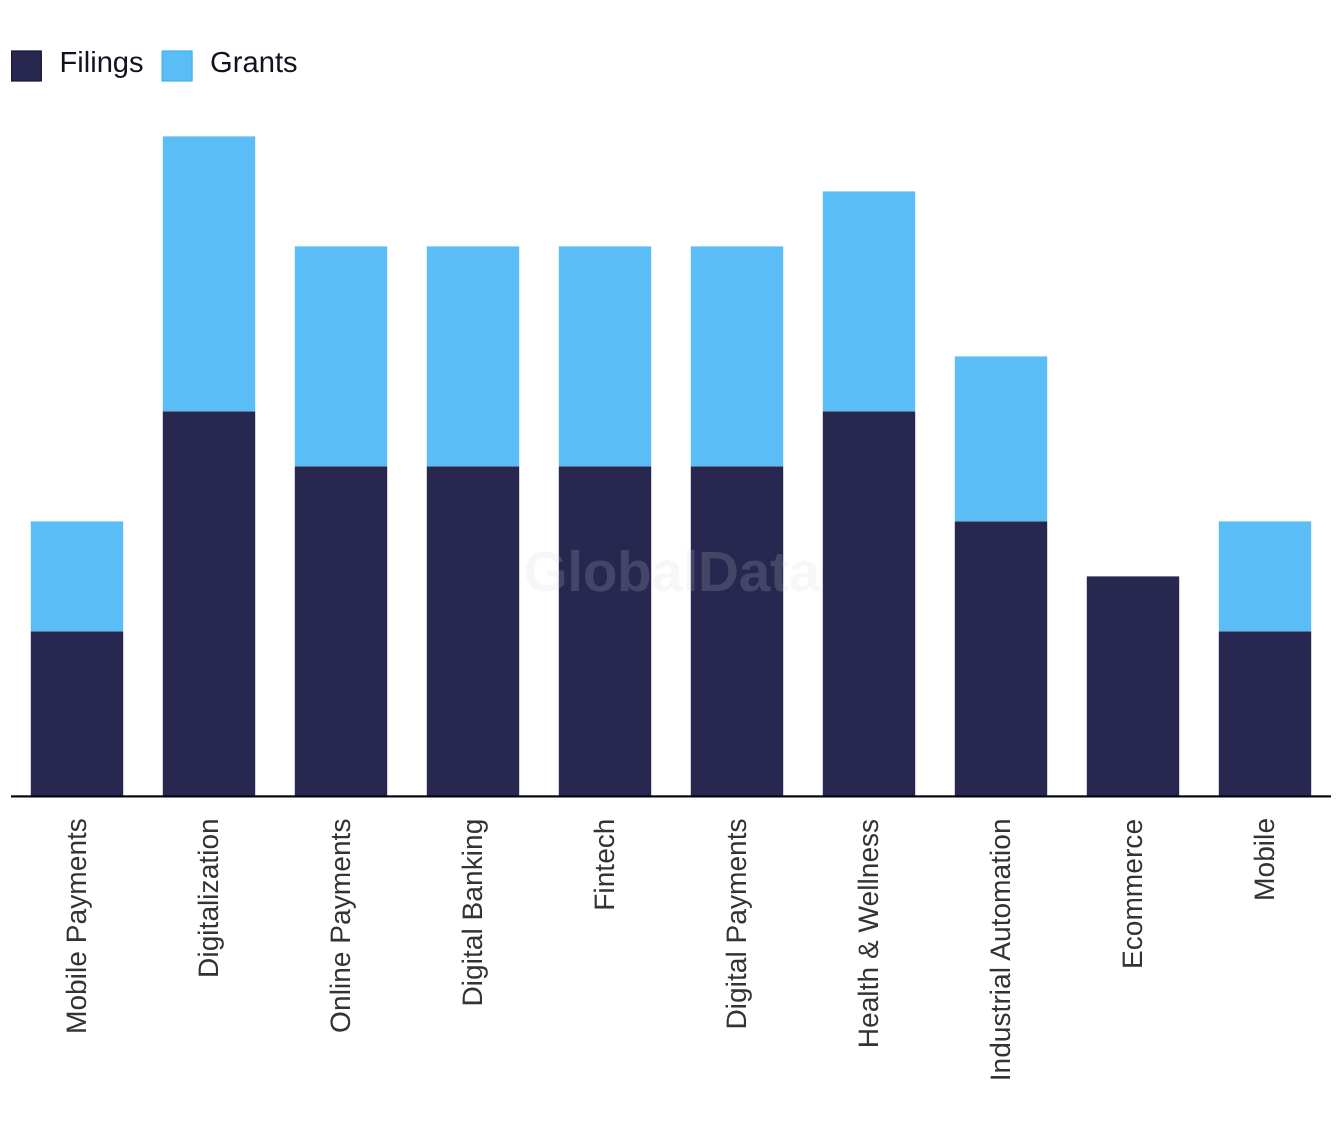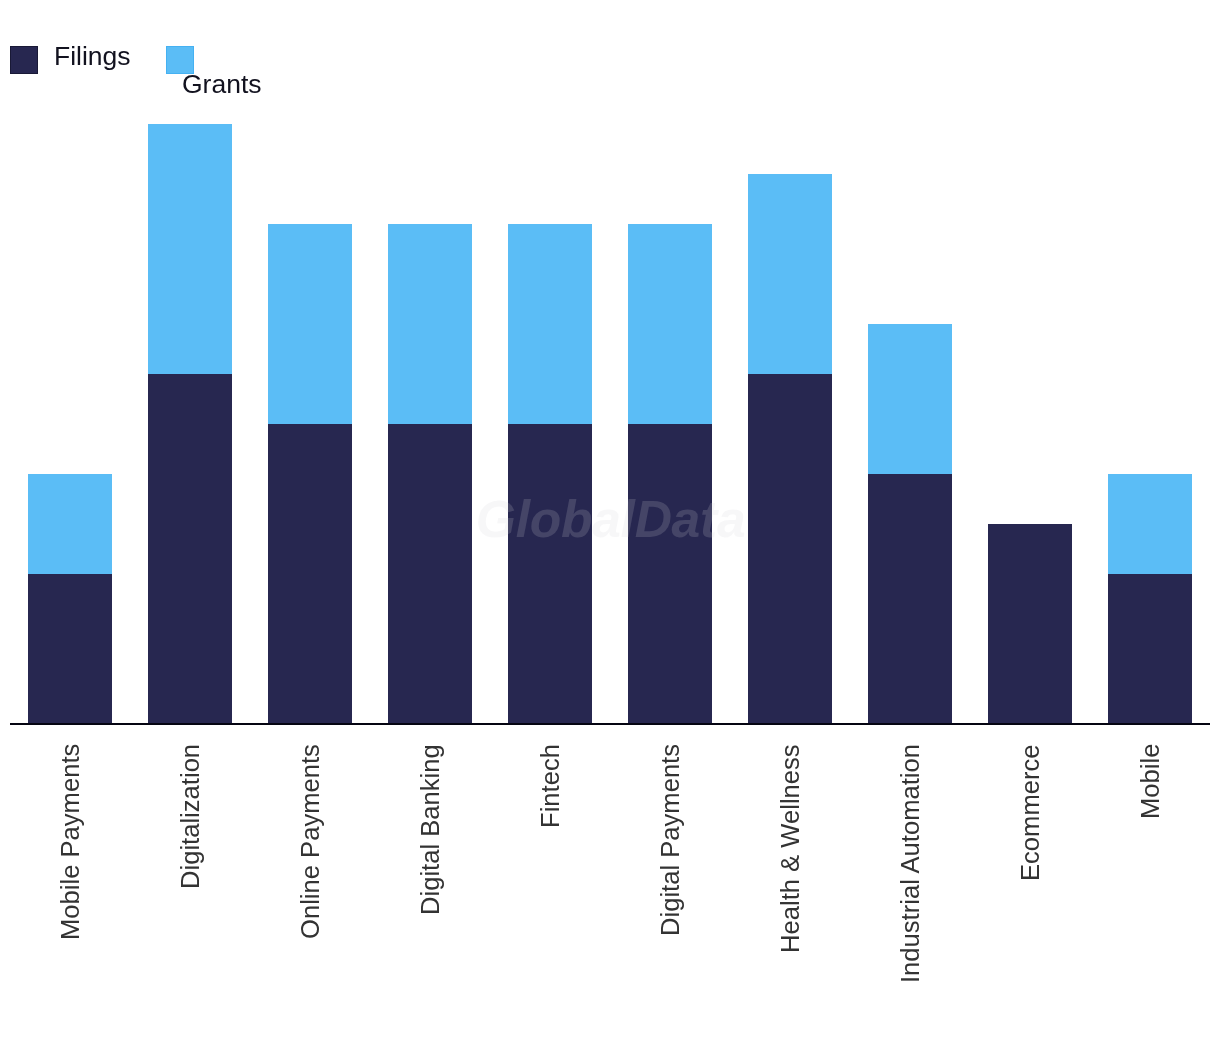--- a/index.html
+++ b/index.html
@@ -26,33 +26,33 @@
 
   .x-axis-line{position:absolute;left:10px;top:722.8px;width:1200px;height:2.4px;background:#050512;}
 
   
   .xlabels{position:absolute;left:0;top:0;width:1220px;height:1042px;}
   .xlabel{position:absolute;top:744px;font-size:25.6px;color:#333333;line-height:1;
           white-space:nowrap;transform-origin:0 0;}
 
   
   .watermark{position:absolute;left:475.8px;top:493.5px;font-weight:bold;font-size:51.6px;letter-spacing:-0.28px;
-             line-height:1;white-space:nowrap;color:rgba(210,210,213,0.177);font-style:italic;}
+             line-height:1;white-space:nowrap;color:rgba(210,210,213,0.177);}
 </style>
 </head>
 <body>
 
 <div class="chart">
 
   <div class="legend">
     <div class="legend-item" style="left:10px;">
       <span class="swatch" style="background:#272750;border-color:#191936;"></span>
       <span class="legend-label">Filings</span>
     </div>
-    <div class="legend-item" style="left:166px;flex-direction:column;">
+    <div class="legend-item" style="left:147px;">
       <span class="swatch" style="background:#5bbdf6;border-color:#45b1f2;"></span>
       <span class="legend-label">Grants</span>
     </div>
   </div>
 
   <div class="plot">
 
     <div class="bar" style="left: 28px; width: 84px; height: 250px;">
       <div class="seg seg-grants" style="background: rgb(91, 189, 246); height: 100px;"></div>
       <div class="seg seg-filings" style="background: rgb(39, 39, 80); height: 150px;"></div>

